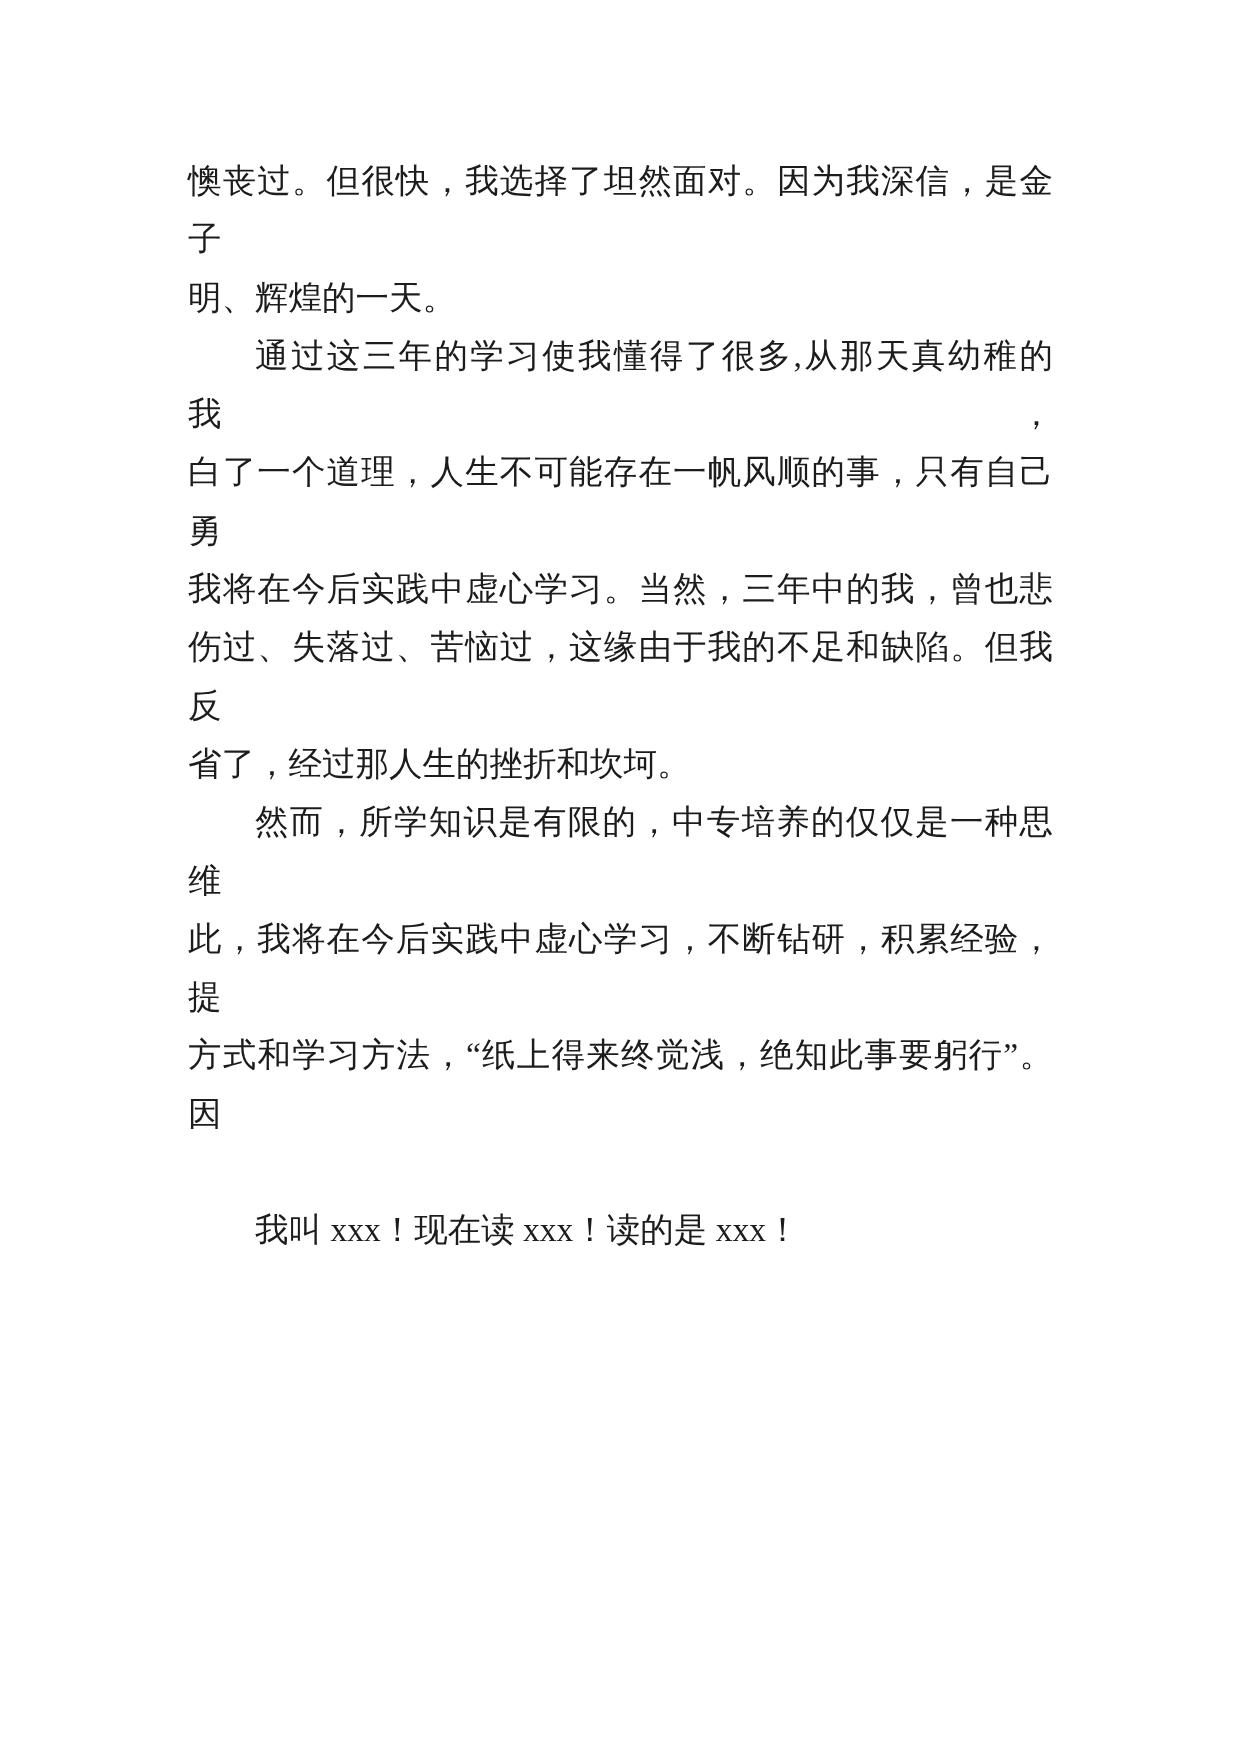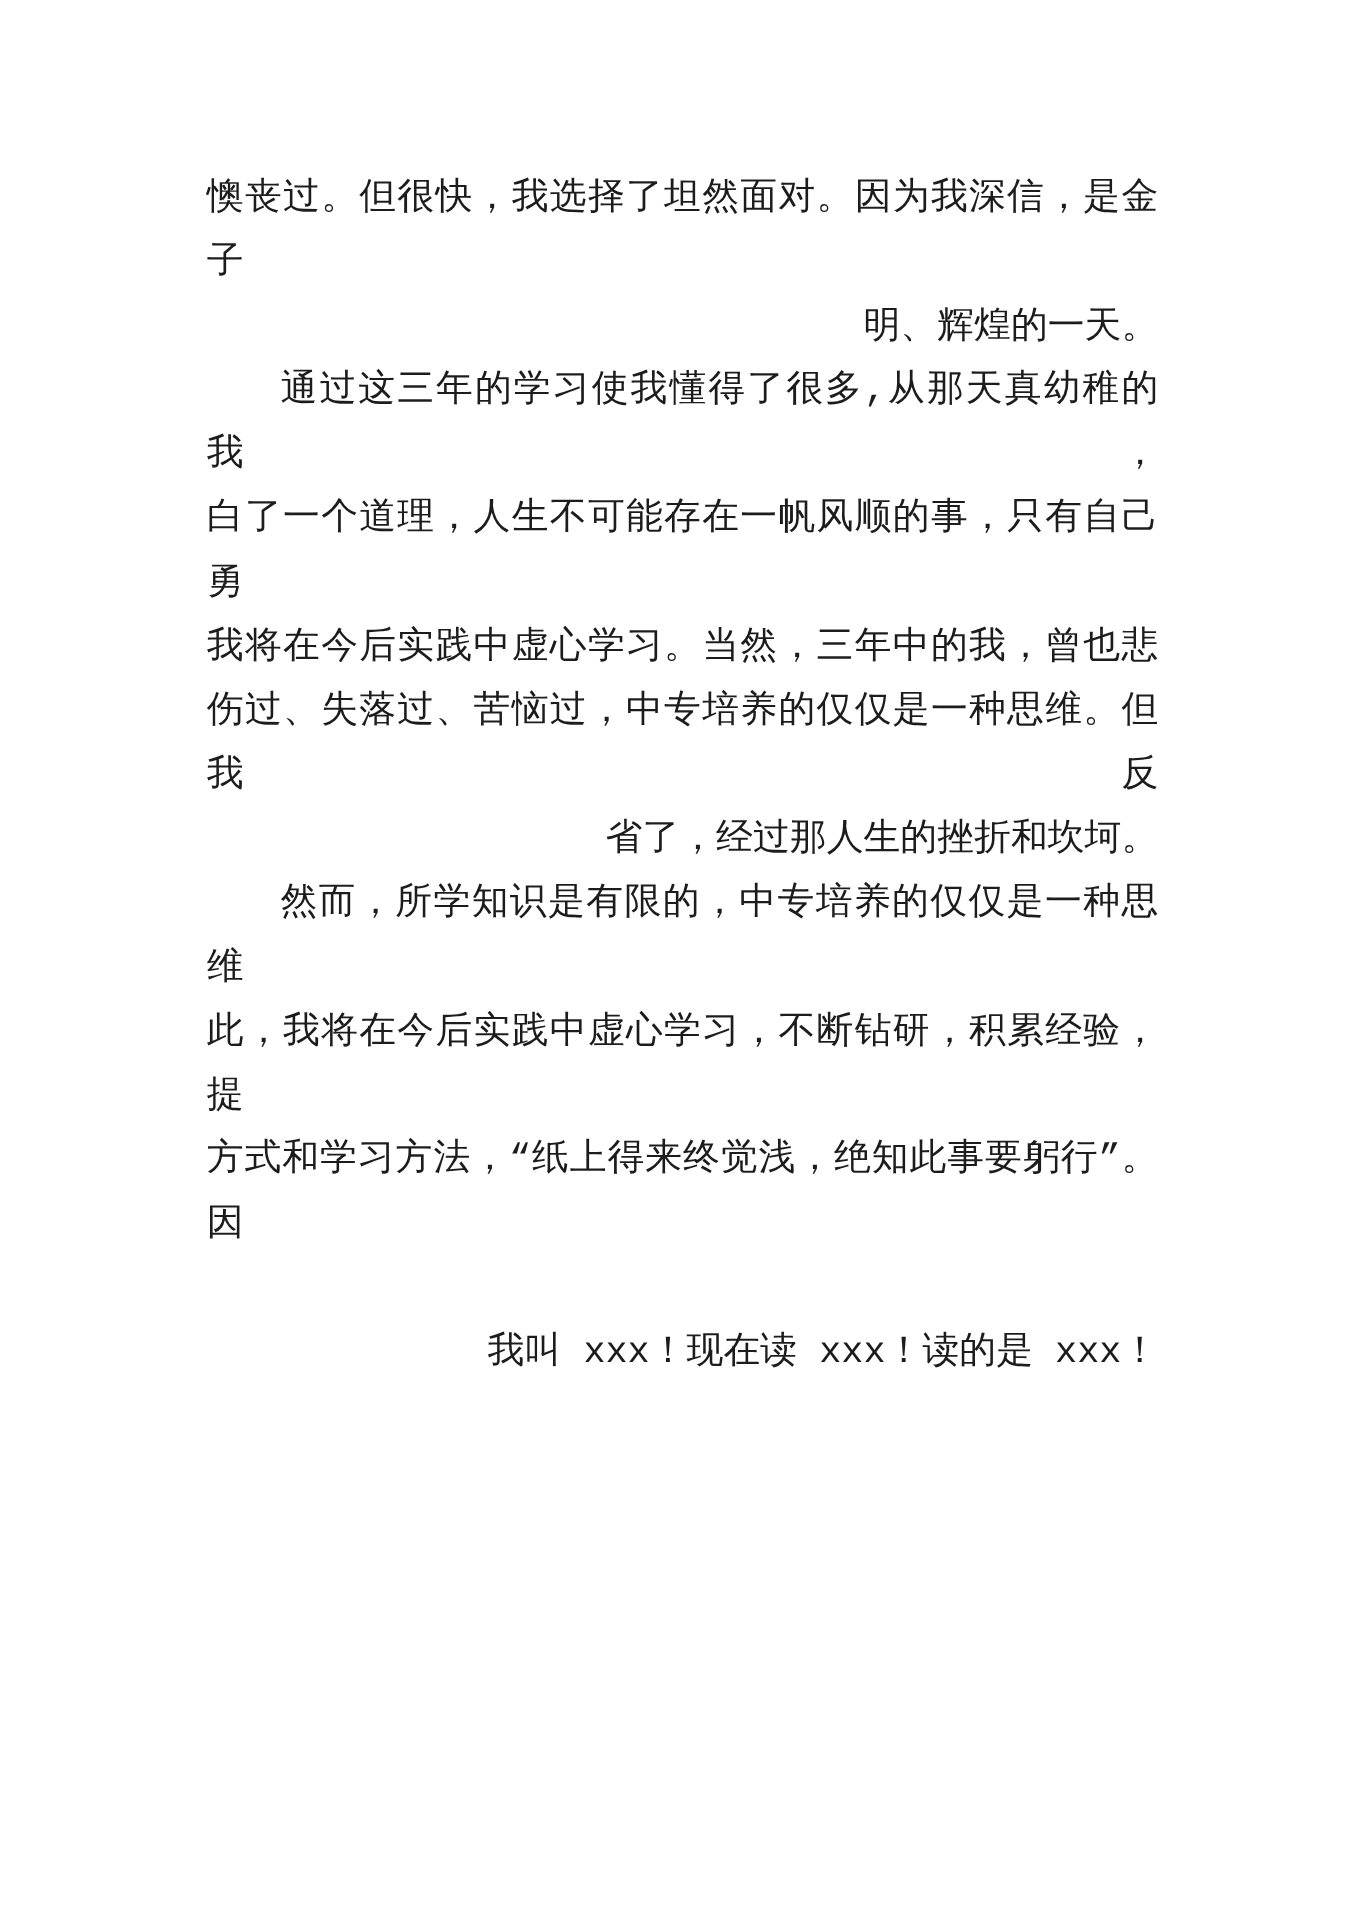--- a/index.html
+++ b/index.html
@@ -6,36 +6,36 @@
     margin: 0;
     padding: 0;
     background: #ffffff;
   }
   .page {
     position: relative;
     width: 1241px;
     height: 1754px;
     background: #ffffff;
     overflow: hidden;
-    font-family: Liberation Mono, monospace;
+    font-family: Liberation Serif, serif;
   }
   .doc-body {
     position: absolute;
     left: 188px;
     top: 152px;
     width: 865px;
     color: #1c1c1c;
     font-size: 33.5px;
     line-height: 58.3px;
     font-weight: 400;
   }
   .line {
     min-height: 58.3px;
     white-space: nowrap;
-    text-align: right;
+    text-align: left;
   }
   .line.just {
     white-space: normal;
     text-align: justify;
     text-align-last: justify;
     text-justify: inter-character;
   }
   .line.ind {
     text-indent: 67px;
   }
@@ -46,21 +46,21 @@
 </head>
 <body>
 
 <div class="page">
   <div class="doc-body">
       <div class="line just">懊丧过。但很快，我选择了坦然面对。因为我深信，是金子</div>
       <div class="line">明、辉煌的一天。</div>
       <div class="line just ind">通过这三年的学习使我懂得了很多,从那天真幼稚的我，</div>
       <div class="line just">白了一个道理，人生不可能存在一帆风顺的事，只有自己勇</div>
       <div class="line just">我将在今后实践中虚心学习。当然，三年中的我，曾也悲</div>
-      <div class="line just">伤过、失落过、苦恼过，中专培养的仅仅是一种思维。但我反</div>
+      <div class="line just">伤过、失落过、苦恼过，这缘由于我的不足和缺陷。但我反</div>
       <div class="line">省了，经过那人生的挫折和坎坷。</div>
       <div class="line just ind">然而，所学知识是有限的，中专培养的仅仅是一种思维</div>
       <div class="line just">此，我将在今后实践中虚心学习，不断钻研，积累经验，提</div>
       <div class="line just">方式和学习方法，“纸上得来终觉浅，绝知此事要躬行”。因</div>
       <div class="line blank"></div>
       <div class="line ind">我叫 xxx！现在读 xxx！读的是 xxx！</div>
       <div class="line blank"></div>
     </div>
 </div>
 

